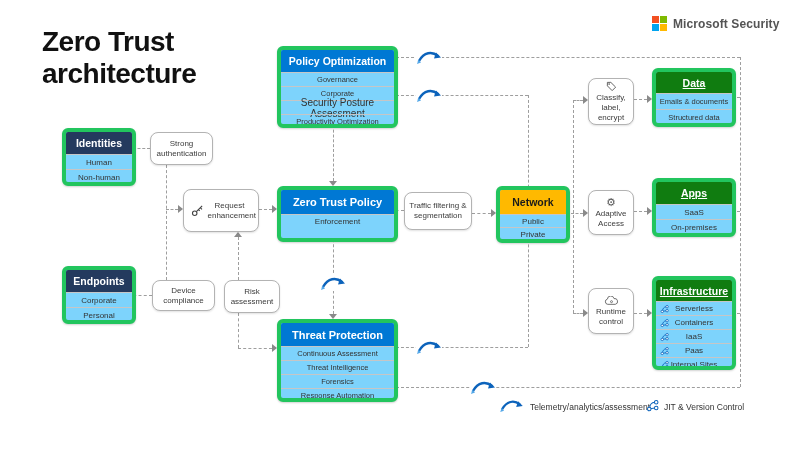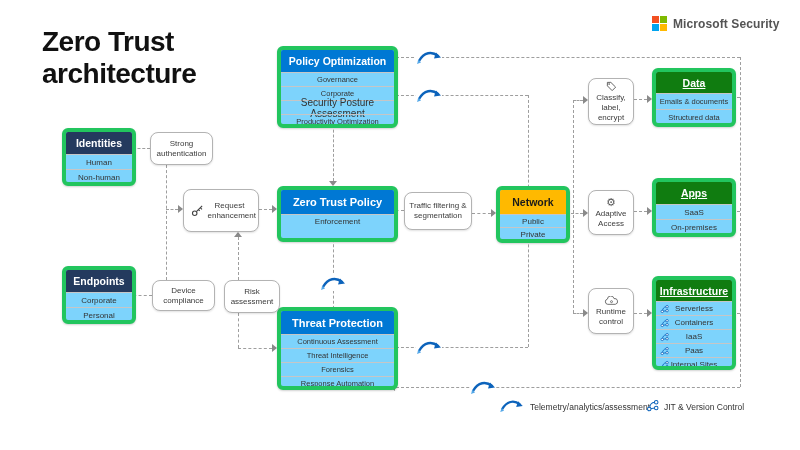--- a/index.html
+++ b/index.html
@@ -162,21 +162,21 @@
     <div class="hdr c-navy" style="height:22px;font-size:10.5px">Endpoints</div>
     <div class="row" style="height:14px">Corporate</div>
     <div class="row" style="height:14px">Personal</div>
   </div>
 
   <div class="box" style="left:277px;top:186px;width:113px;height:48px">
     <div class="hdr c-blue" style="height:24px;font-size:11px">Zero Trust Policy</div>
     <div class="row" style="height:12px">Enforcement</div>
   </div>
 
-  <div class="box" style="left:277px;top:307px;width:113px;height:75px">
+  <div class="box" style="left:277px;top:319px;width:113px;height:75px">
     <div class="hdr c-blue" style="height:23px;font-size:11px">Threat Protection</div>
     <div class="row" style="height:13px;font-size:7.5px">Continuous Assessment</div>
     <div class="row" style="height:13px;font-size:7.5px">Threat Intelligence</div>
     <div class="row" style="height:13px;font-size:7.5px">Forensics</div>
     <div class="row" style="height:13px;font-size:7.5px">Response Automation</div>
   </div>
 
   <div class="box" style="left:496px;top:186px;width:66px;height:49px">
     <div class="hdr c-yellow" style="height:24px;font-size:10.5px">Network</div>
     <div class="row" style="height:12px">Public</div>

